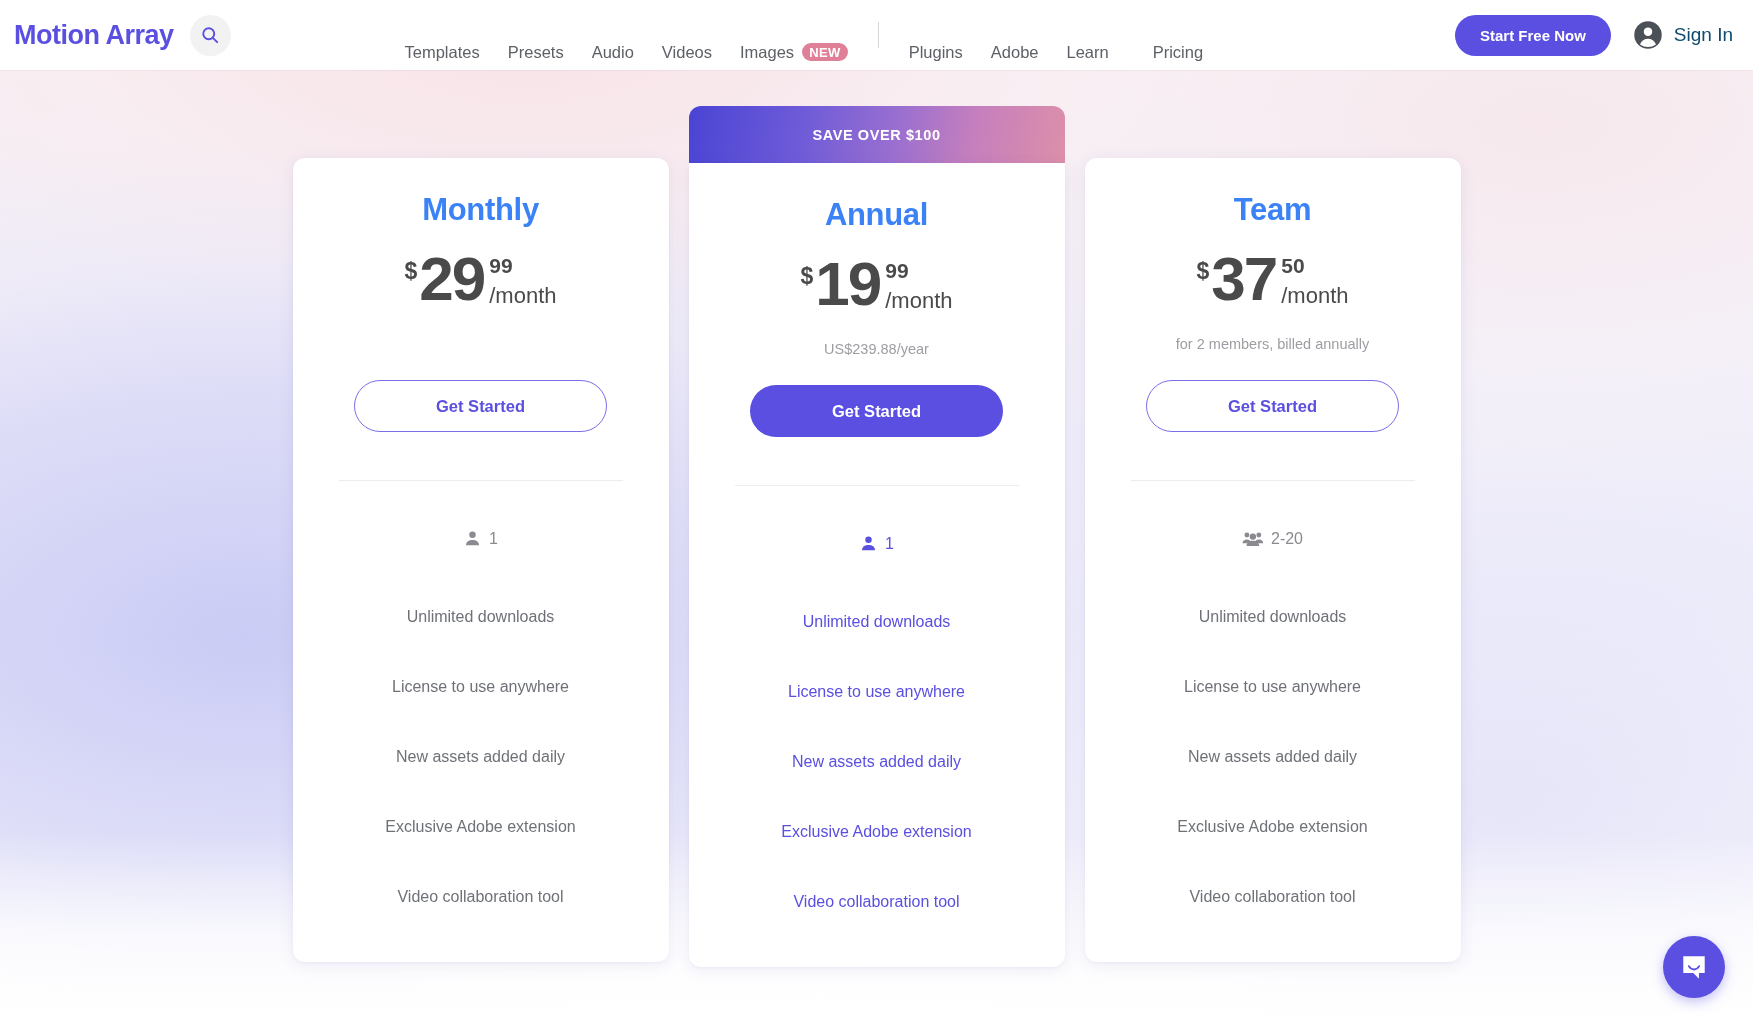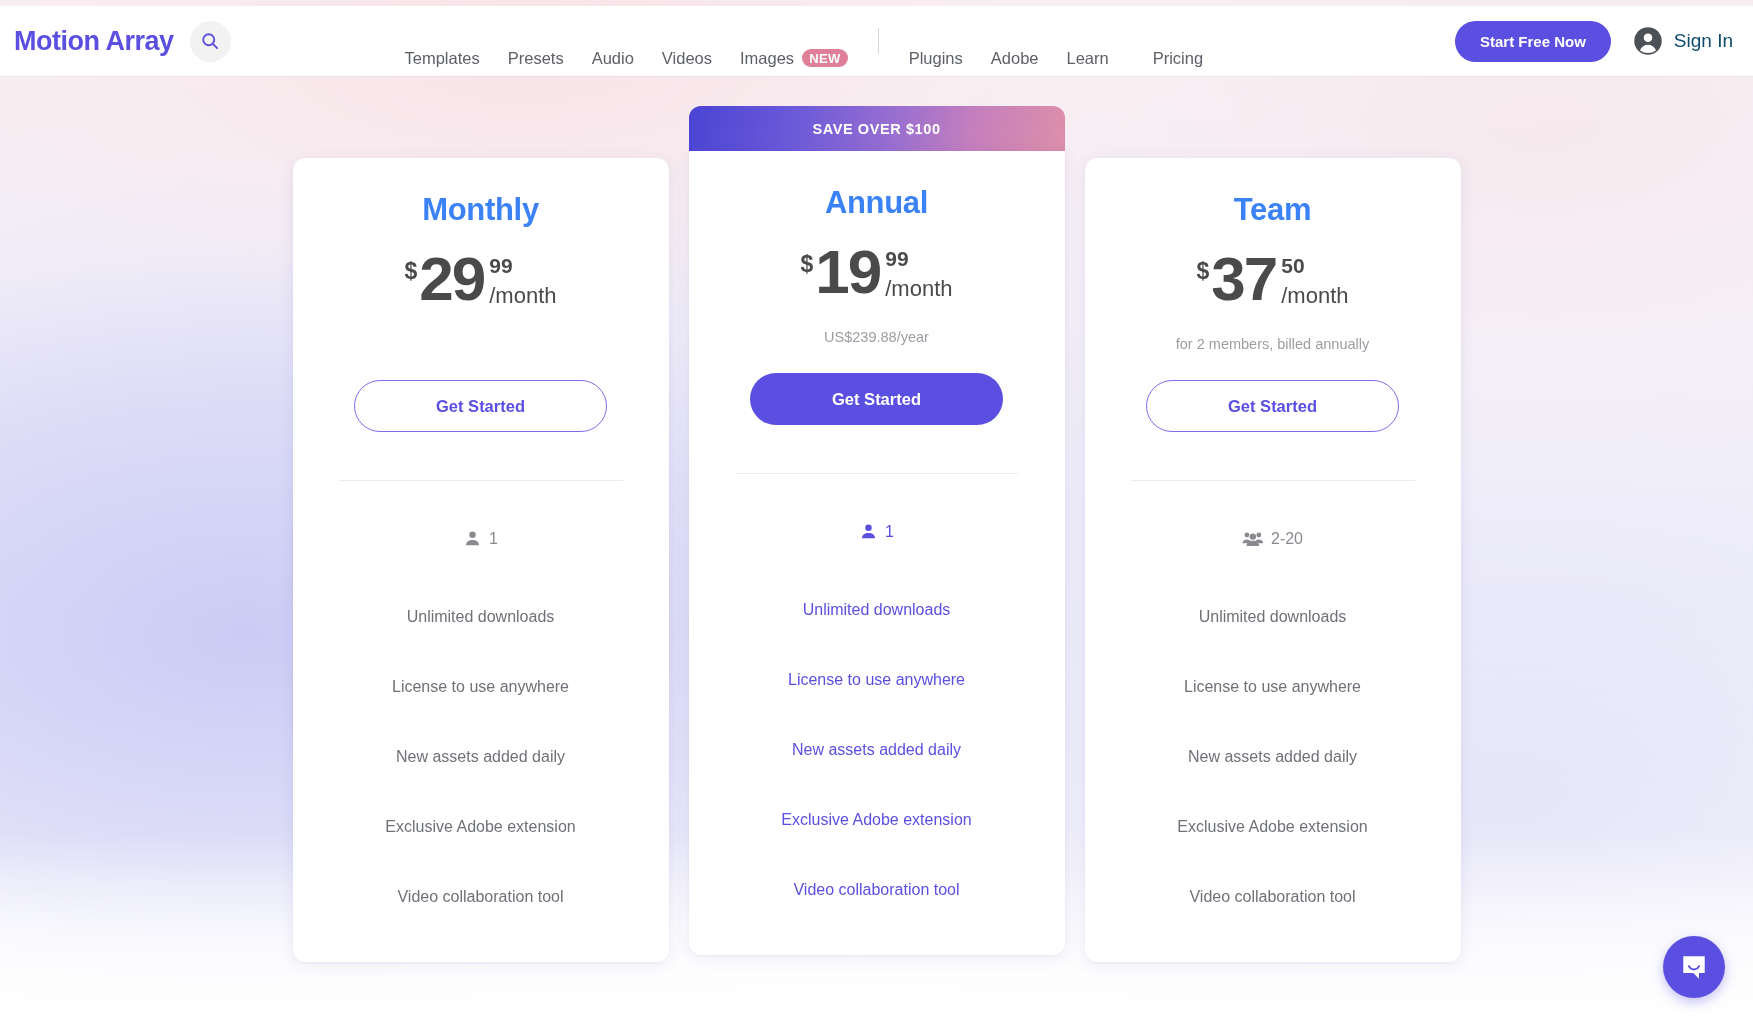--- a/index.html
+++ b/index.html
@@ -32,21 +32,21 @@
     content: "";
     position: absolute;
     left: 0; right: 0; bottom: 0;
     height: 190px;
     background: linear-gradient(to bottom, rgba(255,255,255,0) 0%, rgba(255,255,255,0.72) 55%, #ffffff 100%);
   }
 
   
   .header {
     position: absolute;
-    top: 6px; left: 0;
+    top: 0; left: 0;
     width: 1753px;
     height: 70px;
     background: #ffffff;
     display: flex;
     align-items: center;
     z-index: 20;
     box-shadow: 0 1px 0 rgba(0,0,0,0.035);
   }
 
   .brand-zone {
@@ -167,21 +167,21 @@
     position: relative;
     display: flex;
     flex-direction: column;
     align-items: stretch;
   }
 
   .card-wrap.featured { margin-top: 0px; }
   .card-wrap.plain    { margin-top: 52px; }
 
   .save-banner {
-    height: 45px;
+    height: 57px;
     border-radius: 12px 12px 0 0;
     background: linear-gradient(100deg, #4a44d4 0%, #6e5bd8 30%, #9a6fd0 55%, #c57fbd 75%, #dd8fa9 100%);
     color: #ffffff;
     font-size: 14.5px;
     font-weight: bold;
     letter-spacing: 0.6px;
     display: flex;
     align-items: center;
     justify-content: center;
   }

